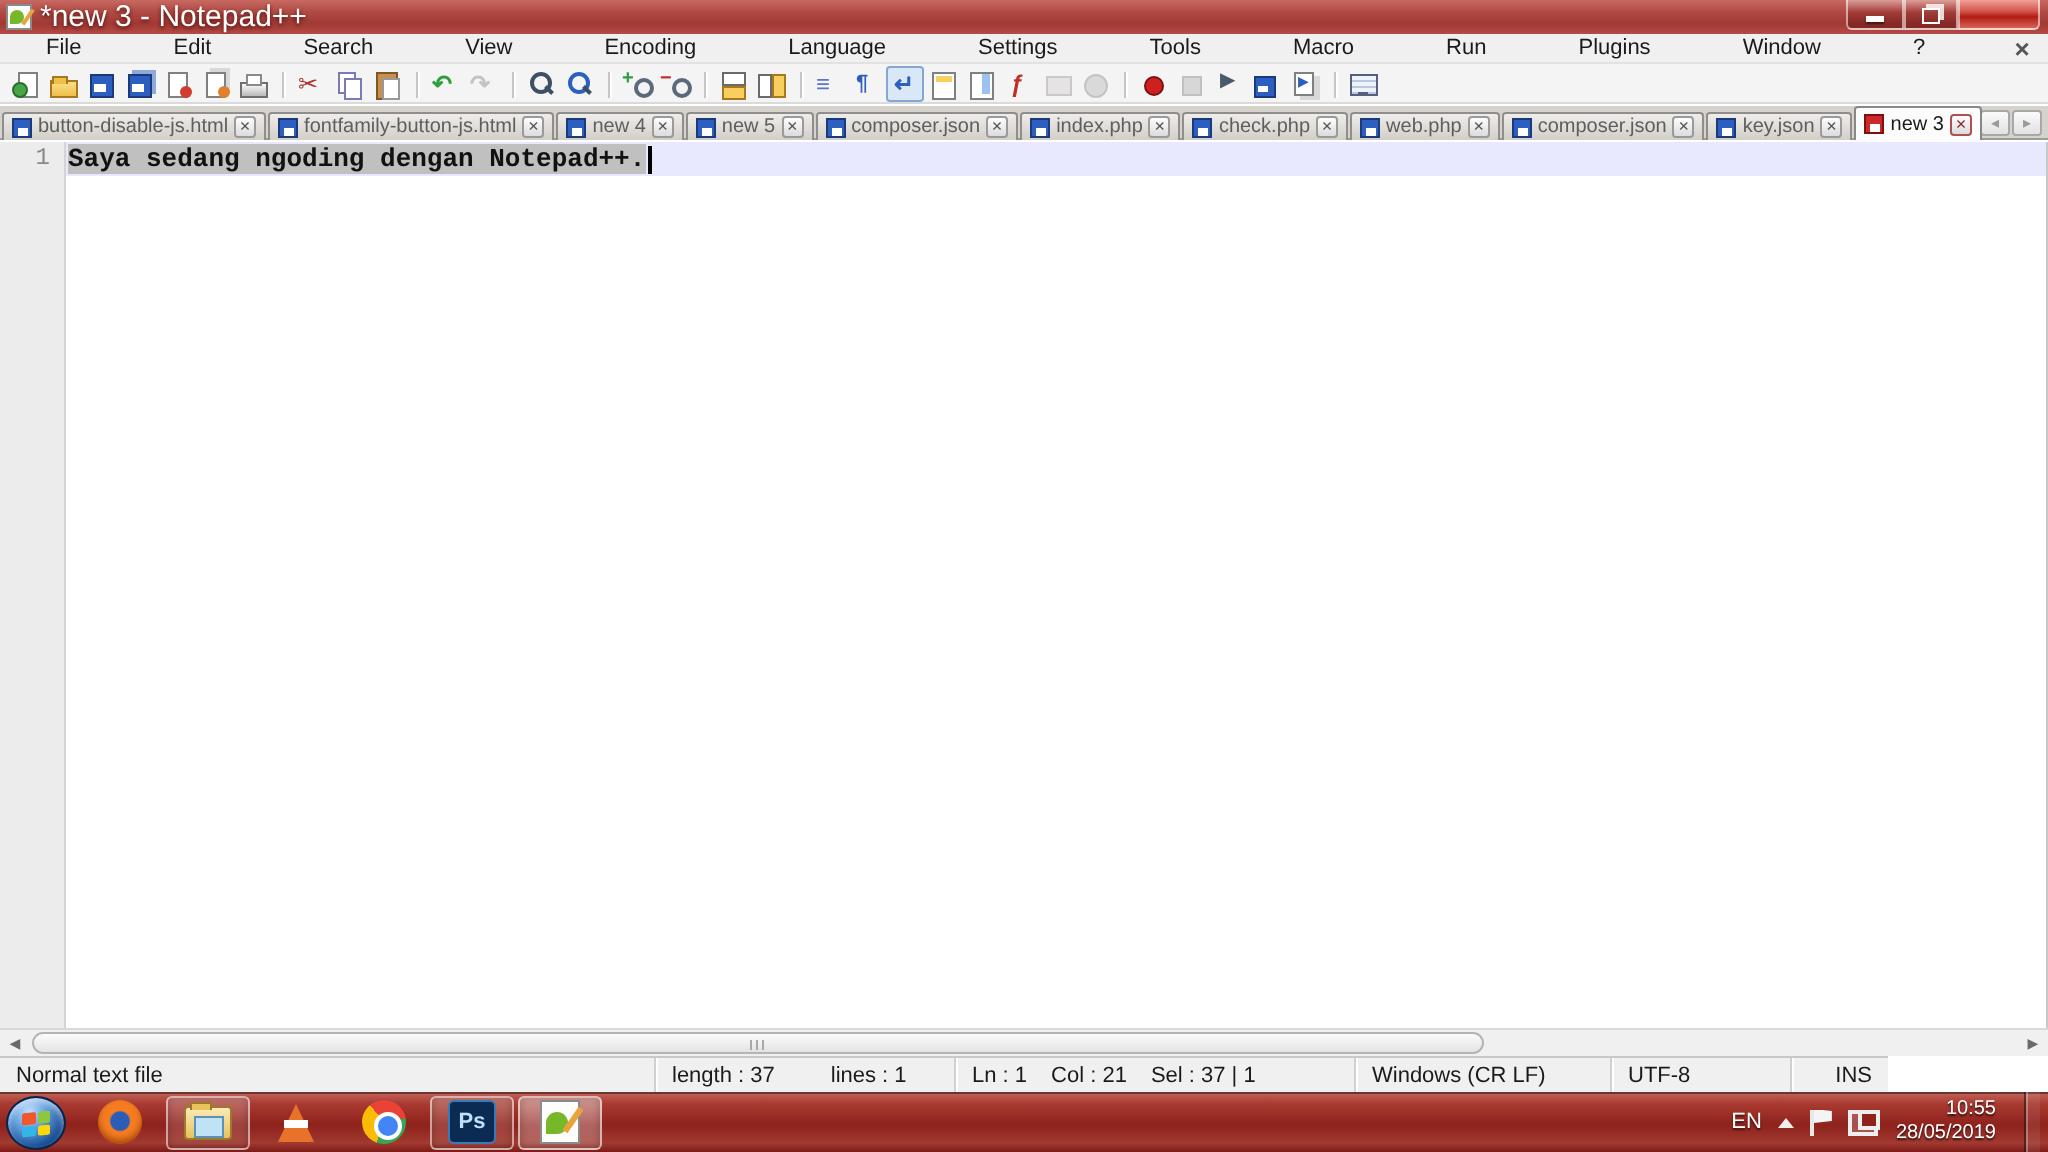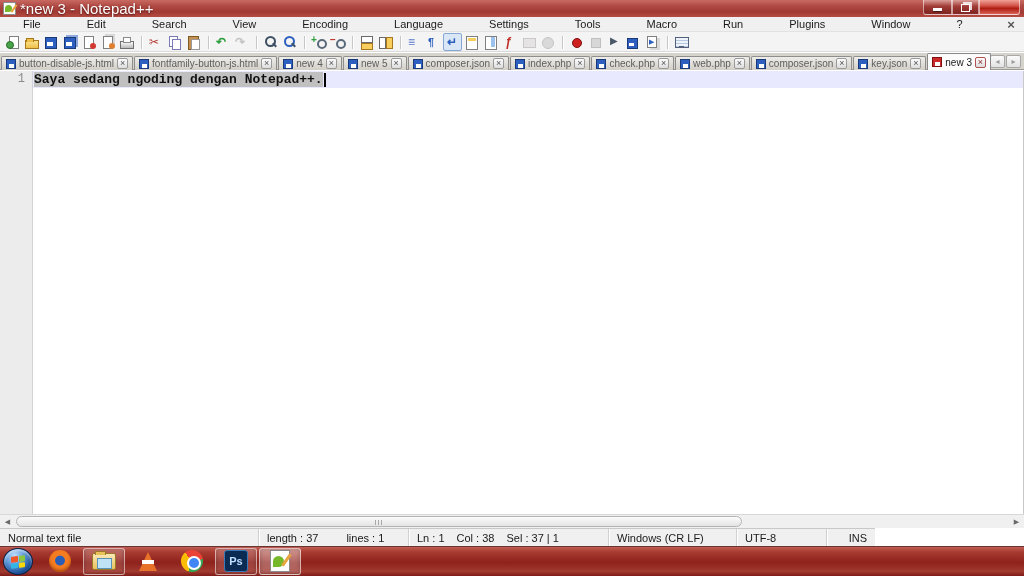--- a/index.html
+++ b/index.html
@@ -128,21 +128,21 @@
 
   
   .hscroll{position:absolute;left:0;top:514px;width:1024px;height:14px;background:#f0f0f0;border-top:1px solid #d8d8d8;display:flex;align-items:center;}
   .sb-btn{width:15px;height:13px;display:flex;align-items:center;justify-content:center;color:#6a6a6a;font-size:7px;}
   .sb-spacer{flex:1;}
   .sb-thumb{position:relative;width:726px;height:11px;margin-left:1px;border:1px solid #b4b4b4;border-radius:6px;background:linear-gradient(#fbfbfb,#e4e4e4);}
   .sb-thumb::after{content:"";position:absolute;left:50%;top:3px;width:8px;height:5px;transform:translateX(-50%);
     background:repeating-linear-gradient(90deg,#a8a8a8 0 1px,transparent 1px 3px);}
 
   
-  .statusbar{position:absolute;left:0;top:528px;width:875px;height:18px;background:#f0f0f0;border-top:1px solid #c8c8c8;display:flex;align-items:center;font-size:11px;color:#1a1a1a;}
+  .statusbar{position:absolute;left:0;top:528px;width:944px;height:18px;background:#f0f0f0;border-top:1px solid #c8c8c8;display:flex;align-items:center;font-size:11px;color:#1a1a1a;}
   .seg{height:100%;display:flex;align-items:center;padding:0 8px;border-right:1px solid #d0d0d0;box-shadow:1px 0 0 #fff;white-space:nowrap;}
   .seg-doc{flex:1;}
   .seg-len{width:150px;gap:28px;}
   .seg-pos{width:200px;gap:12px;}
   .seg-eol{width:128px;}
   .seg-enc{width:90px;}
   .seg-ins{width:48px;border-right:none;justify-content:flex-end;}
 
   
   .taskbar{position:absolute;left:0;top:546px;width:1024px;height:30px;
@@ -461,21 +461,21 @@
   </div>
 
   <div class="statusbar" data-name="status-bar">
     <div class="seg seg-doc" data-name="status-doc-type">Normal text file</div>
     <div class="seg seg-len" data-name="status-length-lines">
       <span data-name="status-length">length : 37</span>
       <span data-name="status-lines">lines : 1</span>
     </div>
     <div class="seg seg-pos" data-name="status-cursor-position">
       <span data-name="status-line">Ln : 1</span>
-      <span data-name="status-column">Col : 38</span>
+      <span data-name="status-column">Col : 21</span>
       <span data-name="status-selection">Sel : 37 | 1</span>
     </div>
     <div class="seg seg-eol" data-name="status-eol-format">Windows (CR LF)</div>
     <div class="seg seg-enc" data-name="status-encoding">UTF-8</div>
     <div class="seg seg-ins" data-name="status-insert-mode">INS</div>
   </div>
 
   <div class="taskbar" data-name="taskbar">
     <div class="orb" data-name="start-button">
       <span class="winflag" data-name="windows-logo-icon">
@@ -498,14 +498,25 @@
         <span class="chrome-ic"></span>
       </div>
     <div class="task-item" data-framed="yes" data-name="photoshop-icon">
       <span class="ps-ic" data-name="photoshop-label">Ps</span>
     </div>
     <div class="task-item" data-framed="yes" data-active="yes" data-name="notepad-plus-plus-taskbar-icon">
         <span class="npp-ic"></span>
       </div>
   </div>
 
+  <div class="tray" data-name="system-tray">
+    <span class="tray-lang" data-name="language-indicator">EN</span>
+    <span class="tray-up" data-name="hidden-icons-arrow-icon"></span>
+    <span class="tray-flag" data-name="action-center-flag-icon"></span>
+    <span class="tray-net" data-name="network-icon"></span>
+    <div class="tray-clock" data-name="clock">
+      <div data-name="tray-time">10:55</div>
+      <div data-name="tray-date">28/05/2019</div>
+    </div>
+    <span class="show-desktop" data-name="show-desktop-button"></span>
+  </div>
 
 </div>
 
 </body></html>

